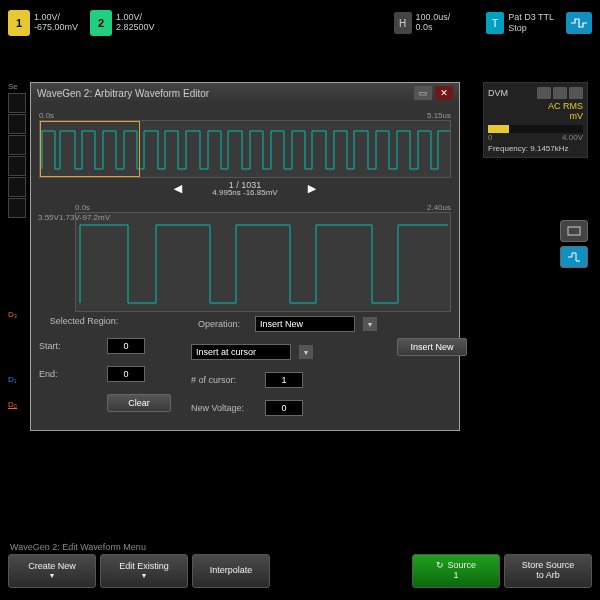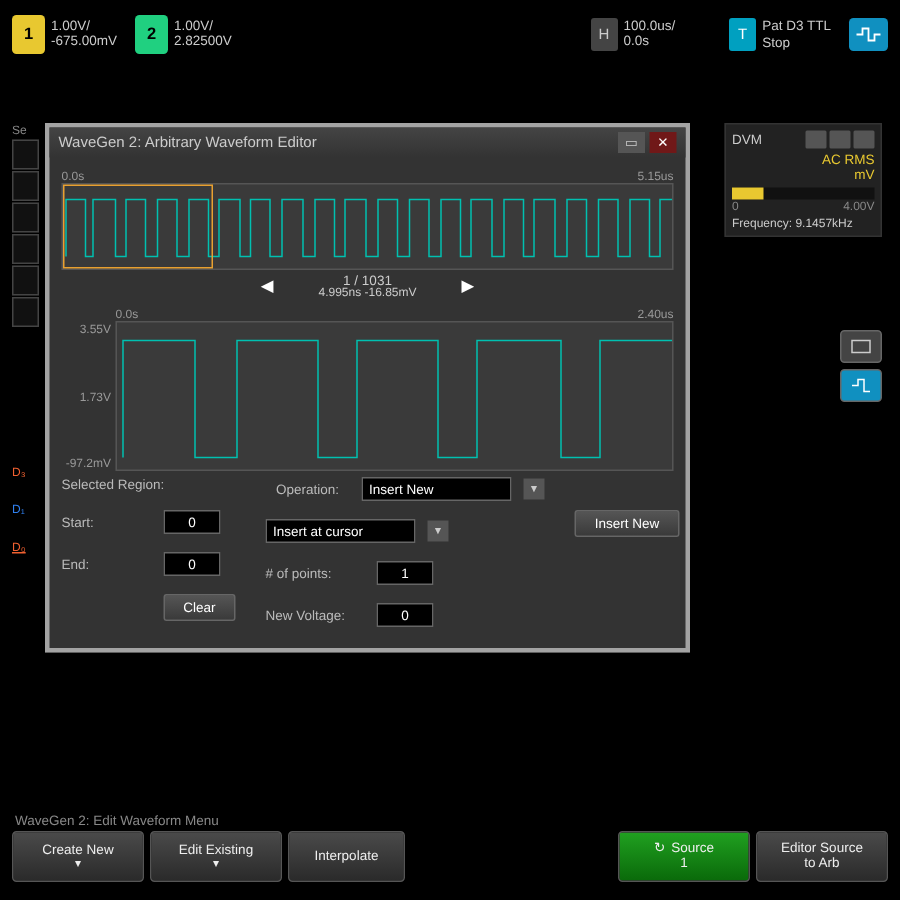--- a/index.html
+++ b/index.html
@@ -29,36 +29,36 @@
   .dvm-bar { height: 8px; background: #111; margin-top: 4px; position: relative; }
   .dvm-bar-fill { position: absolute; left: 0; top: 0; height: 100%; width: 22%; background: #e8c830; }
   .dvm-scale { display: flex; justify-content: space-between; font-size: 8px; color: #888; }
   .dvm-freq { font-size: 8px; margin-top: 2px; }
 
   .side-icons { position: absolute; right: 12px; top: 220px; display: flex; flex-direction: column; gap: 4px; }
   .side-icons div { width: 28px; height: 22px; background: #444; border-radius: 3px; border: 1px solid #666; display:flex; align-items:center; justify-content:center; }
   .side-icons .active { background: #1090c0; }
 
   
-  .dialog { position: absolute; left: 30px; top: 82px; width: 430px; background: #333; border: 3px solid #a3a3a3; }
+  .dialog { position: absolute; left: 30px; top: 82px; width: 430px; background: #333; border: 1px solid #a3a3a3; }
   .dlg-title { background: linear-gradient(#444,#333); padding: 3px 6px; display: flex; align-items: center; justify-content: space-between; font-size: 10px; }
   .dlg-close { display: flex; gap: 3px; }
   .dlg-close div { width: 18px; height: 14px; background: #555; display: flex; align-items: center; justify-content: center; font-size: 9px; }
   .dlg-close .x { background: #701818; color: #fff; }
   .dlg-body { padding: 8px; }
 
   .wf-overview { height: 58px; background: #3a3a3a; border: 1px solid #555; position: relative; margin-bottom: 2px; }
   .wf-overview .sel { position: absolute; left: 0; top: 0; width: 100px; height: 100%; border: 1px solid #e8a030; }
   .wf-timelabels { display: flex; justify-content: space-between; font-size: 8px; color: #999; }
   .wf-nav { display: flex; justify-content: center; align-items: center; gap: 30px; font-size: 9px; color: #ccc; margin: 2px 0 6px; }
   .wf-nav .arrow { color: #fff; font-size: 11px; cursor: pointer; }
   .wf-centertext { font-size: 8px; text-align: center; margin-top: -2px; }
 
   .wf-detail { height: 100px; background: #3a3a3a; border: 1px solid #555; position: relative; margin-bottom: 4px; }
-  .wf-yaxis { position: absolute; left: -38px; top: 0; height: 100%; display: flex; flex-direction: column; justify-content: space-between; font-size: 8px; text-align: right; width: 34px; color: #999; gap: 21px; }
+  .wf-yaxis { position: absolute; left: -38px; top: 0; height: 100%; display: flex; flex-direction: row; justify-content: space-between; font-size: 8px; text-align: right; width: 34px; color: #999; }
   .wf-xaxis { display: flex; justify-content: space-around; font-size: 8px; color: #999; margin-bottom: 10px; }
   .wf-detail-wrap { position: relative; margin-left: 36px; }
 
   .form-row { display: flex; align-items: center; gap: 8px; margin-bottom: 6px; font-size: 10px; }
   .form-col { display: flex; flex-direction: column; gap: 6px; }
   .form-grid { display: flex; gap: 20px; }
   .lbl { width: 60px; color: #bbb; font-size: 9px; }
   .inp { background: #000; border: 1px solid #666; padding: 2px 4px; color: #fff; font-size: 9px; height: 16px; text-align: center; }
   .inp.w40 { width: 38px; }
   .inp.w90 { width: 100px; text-align: left; display: flex; justify-content: space-between; align-items: center; }
@@ -72,21 +72,21 @@
   .bbtn { flex: 0 0 auto; background: linear-gradient(#4a4a4a,#2a2a2a); border: 1px solid #555; border-radius: 3px; height: 34px; width: 88px; display: flex; flex-direction: column; align-items: center; justify-content: center; font-size: 9px; color: #eee; line-height: 1.1; }
   .bbtn .arrow-dn { font-size: 8px; }
   .bbtn.green { background: linear-gradient(#20a020,#0a6a0a); }
   .bbtn.sm { width: 78px; }
 
   
   .leftstrip { position: absolute; left: 8px; top: 82px; width: 18px; }
   .leftstrip .seg { height: 20px; border: 1px solid #444; background: #111; margin-bottom: 1px; }
   .left-dlabels { position: absolute; left: 8px; top: 310px; display: flex; flex-direction: column; gap: 16px; font-size: 8px; }
   .d3 { color: #f06030; }
-  .d1 { color: #3080f0; }
+  .d1 { color: #3080f0; margin-top: 40px; }
   .d0 { color: #f06030; text-decoration: underline; }
 
   
   svg.wave { position: absolute; inset: 0; width: 100%; height: 100%; }
   svg.wave path { stroke: #00c0b0; stroke-width: 1; fill: none; }
 </style>
 </head>
 <body>
 
 <div class="screen">
@@ -177,52 +177,52 @@
           </div>
           <svg class="wave">
               <path d="M4 90 L4 12 L52 12 L52 90 L80 90 L80 12 L134 12 L134 90 L160 90 L160 12 L214 12 L214 90 L240 90 L240 12 L296 12 L296 90 L322 90 L322 12 L372 12"></path>
             </svg>
         </div>
       </div>
 
       <div class="form-grid">
         <div class="form-col">
           <div class="form-row">
-            <span class="lbl" style="width:90px;text-align:left">Selected Region:</span>
+            <span class="lbl" style="width:90px;text-align:center">Selected Region:</span>
           </div>
           <div class="form-row">
             <span class="lbl">Start:</span>
             <div class="inp w40">0</div>
           </div>
           <div class="form-row">
             <span class="lbl">End:</span>
             <div class="inp w40">0</div>
           </div>
           <div class="form-row">
             <span class="lbl"></span>
-            <div class="btn" style="width:48px">Clear</div>
+            <div class="btn" style="width:64px">Clear</div>
           </div>
         </div>
 
         <div class="form-col">
           <div class="form-row">
             <span class="lbl" style="width:56px;text-align:center">Operation:</span>
             <div class="inp w90">
               <span>Insert New</span>
             </div>
             <div class="drop-arrow">▼</div>
           </div>
           <div class="form-row">
             <div class="inp w90">
               <span>Insert at cursor</span>
             </div>
             <div class="drop-arrow">▼</div>
           </div>
           <div class="form-row">
-            <span class="lbl" style="width:66px;text-align:left"># of points:</span>
+            <span class="lbl" style="width:66px;text-align:left"># of cursor:</span>
             <div class="inp w40">1</div>
           </div>
           <div class="form-row">
             <span class="lbl" style="width:66px;text-align:left">New Voltage:</span>
             <div class="inp w40">0</div>
           </div>
         </div>
 
         <div class="form-col" style="justify-content:flex-start;padding-top:22px">
           <div class="btn" style="width:70px">Insert New</div>
@@ -286,18 +286,18 @@
       </div>
       <div style="flex:1"></div>
       <div class="bbtn green">
         <span style="display:flex;gap:4px;align-items:center">
             <span>↻</span>
             <span>Source</span>
           </span>
         <span>1</span>
       </div>
       <div class="bbtn">
-        <span>Editor Source</span>
+        <span>Store Source</span>
         <span>to Arb</span>
       </div>
     </div>
   </div>
 </div>
 
 </body></html>

